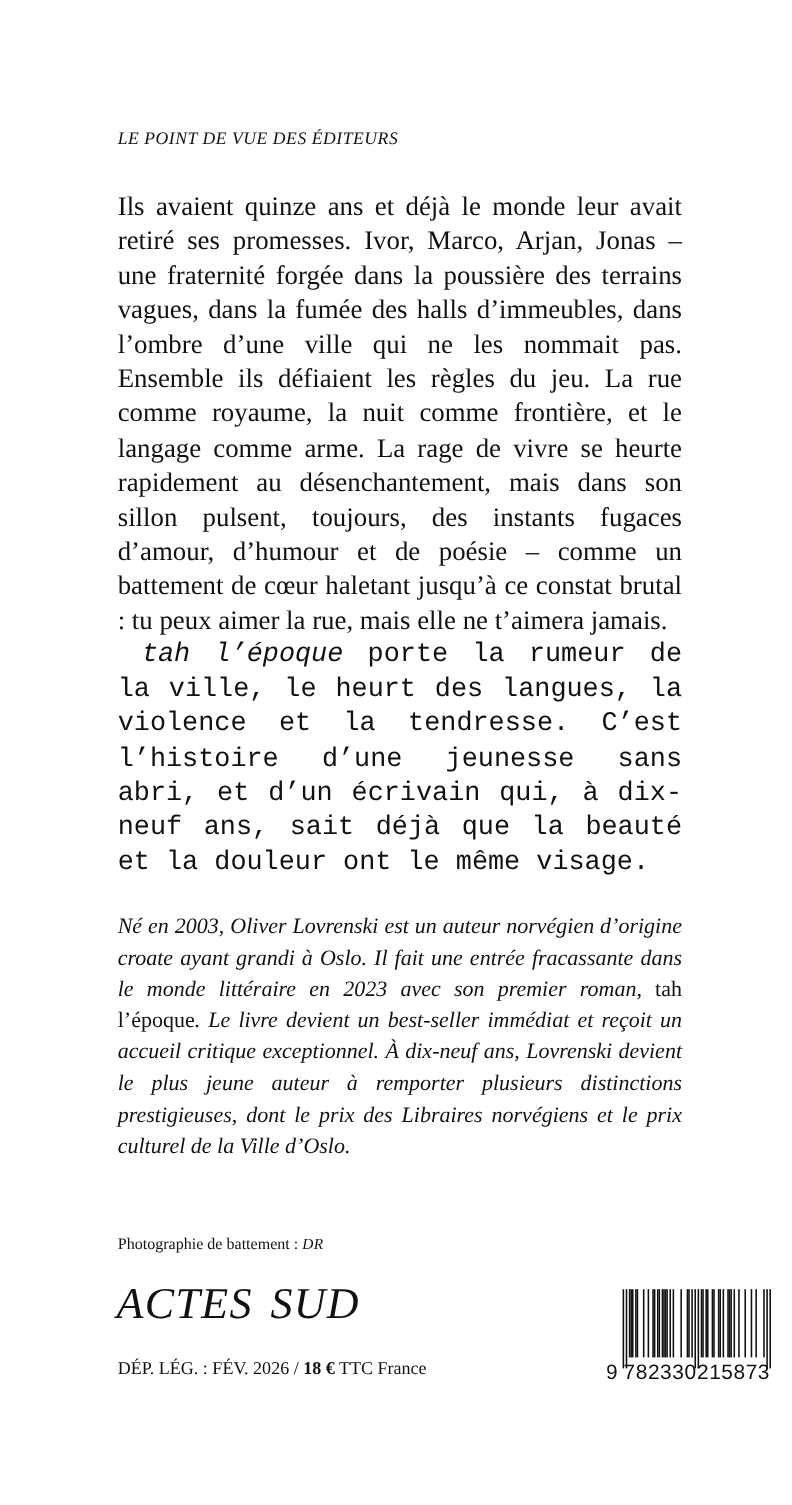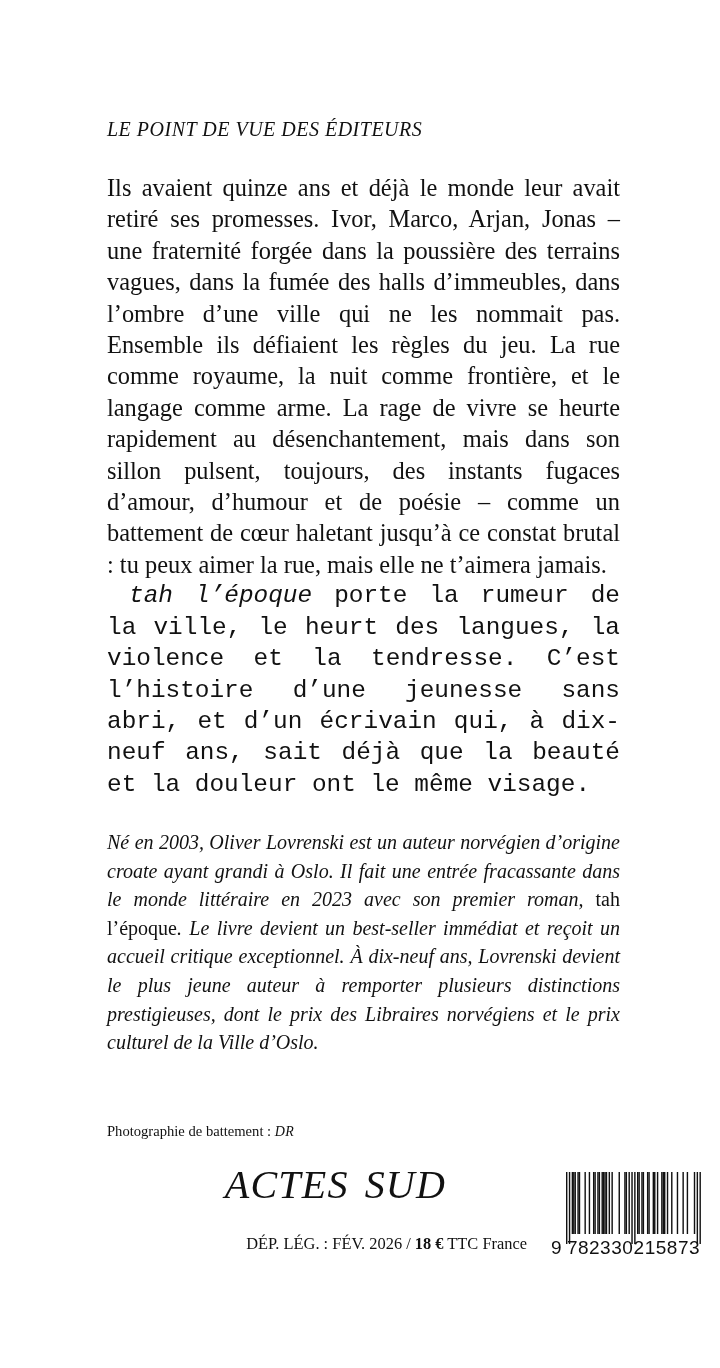--- a/index.html
+++ b/index.html
@@ -26,21 +26,21 @@
     height: 1368px;
   }
 
   
   .eyebrow {
     position: absolute;
     top: 118px;
     left: 0;
     width: 513px;
     font-style: italic;
-    font-size: 20px;
+    font-size: 16px;
     letter-spacing: 0.5px;
     line-height: 1.1;
     white-space: nowrap;
   }
 
   
   .blurb {
     position: absolute;
     top: 172px;
     left: 0;
@@ -92,21 +92,20 @@
     letter-spacing: 0.4px;
     font-style: italic;
   }
 
   
   .publisher {
     position: absolute;
     top: 1163px;
     left: -1px;
     width: 340px;
-    text-align: right;
   }
   .publisher .logo {
     font-style: italic;
     font-weight: 400;
     font-size: 40px;
     line-height: 44px;
     letter-spacing: 1.2px;
     white-space: nowrap;
   }
   .publisher .logo .gap { letter-spacing: 6px; }
@@ -120,21 +119,20 @@
 
   
   .legal {
     position: absolute;
     top: 1233px;
     left: 0;
     width: 420px;
     font-size: 16.4px;
     line-height: 21px;
     white-space: nowrap;
-    text-align: right;
   }
   .legal .price { font-weight: 700; }
   .legal .ttc { font-weight: 400; }
 
   
   .barcode {
     position: absolute;
     left: 445px;
     top: 1166px;
     width: 180px;

